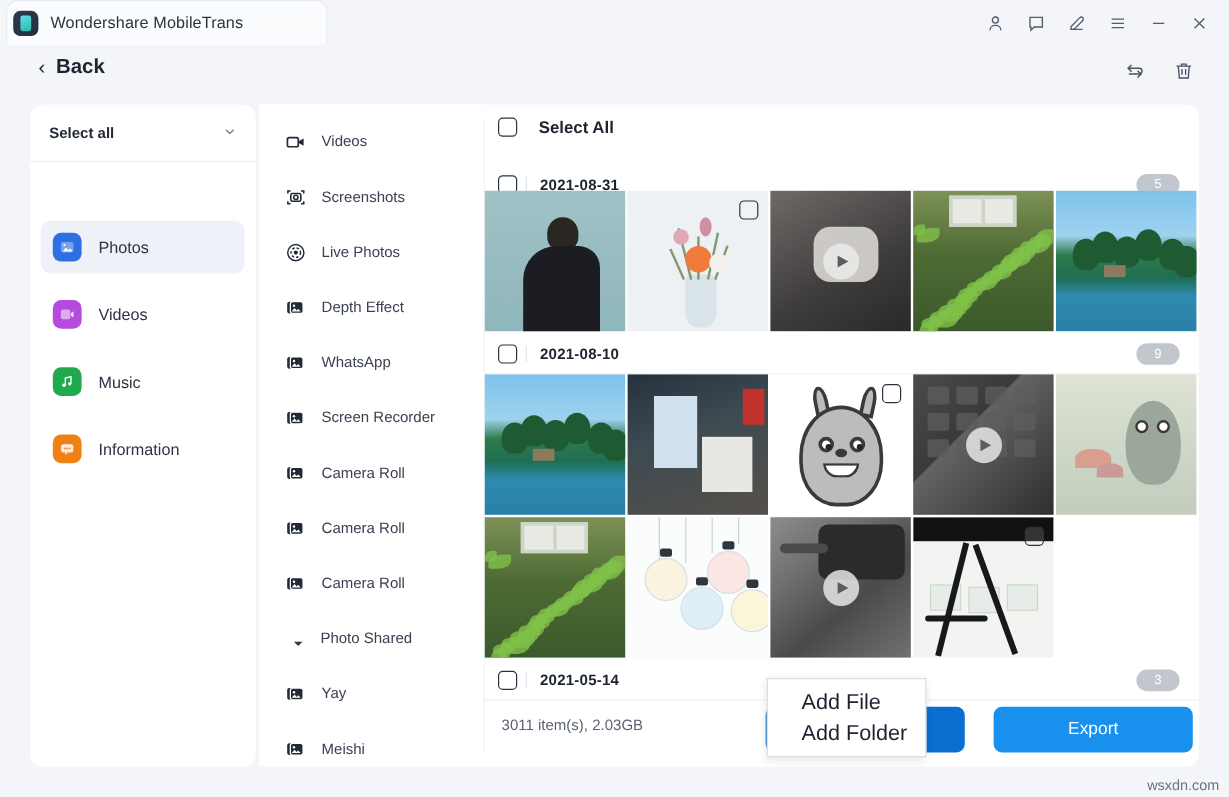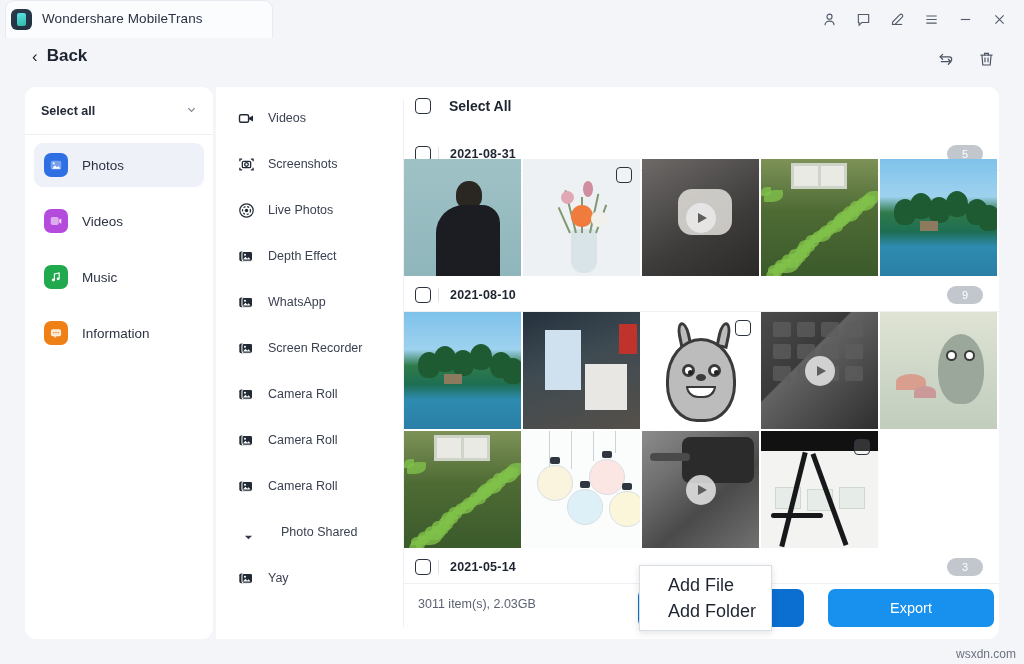--- a/index.html
+++ b/index.html
@@ -97,37 +97,37 @@
   .lang-label { font-size: 12.5px; font-weight: bold; color: #232a38; }
   .lang-chev { margin-left: auto; color: #7b8394; font-size: 11px; }
 
   
   .lnav { position: absolute; top: 56px; left: 0; width: 188px; }
   .lnav-item {
     display: flex; align-items: center; gap: 14px;
     height: 44px; margin: 0 9px 12px 9px; padding: 0 10px;
     border-radius: 9px; cursor: default;
   }
-  .lnav-item.active { background: #eef1f7; }
+  .lnav-item.active { background: #eef1f7; margin-top: 41px; }
   .lnav-ico {
     width: 24px; height: 24px; border-radius: 7px; flex: none;
     display: flex; align-items: center; justify-content: center;
     color: #fff;
   }
   .lnav-label { font-size: 13.5px; color: #2c3444; }
 
   
   .mlist { position: absolute; top: 8px; left: 0; width: 188px; }
   .mlist-item {
     display: flex; align-items: center; gap: 13px;
     height: 46px; padding: 0 0 0 22px; cursor: default;
   }
   .mlist-label { font-size: 12.5px; color: #3a4151; }
   .mlist-ico { width: 17px; height: 17px; flex: none; color: #2a3040; display: flex; }
-  .mlist-item.group { padding-left: 28px; gap: 28px; }
+  .mlist-item.group { padding-left: 28px; gap: 14px; }
   .caret { width: 9px; height: 9px; flex: none; color: #333a49; }
 
   
   .selectall {
     position: absolute; top: 0; left: 0; width: 595px; height: 38px;
     display: flex; align-items: center; padding-left: 11px; gap: 18px;
   }
   .sa-label { font-size: 14px; font-weight: bold; color: #1d2430; }
 
   .daterow {
@@ -564,20 +564,31 @@
         <div class="mlist-item">
           <span class="mlist-ico">
             <svg width="17" height="17" viewBox="0 0 18 18" fill="none">
               <rect x="1.4" y="3.6" width="11.2" height="10.4" rx="2" fill="#222a36"></rect>
               <rect x="4.2" y="3.6" width="11.2" height="10.4" rx="2" fill="#222a36" stroke="#fff" stroke-width="1.1"></rect>
               <circle cx="7.4" cy="7.2" r="1.1" fill="#fff"></circle>
               <path d="M5.3 12.2l2.6-3 1.9 2.2 1.3-1.5 2.2 2.3z" fill="#fff"></path>
             </svg>
           </span>
           <span class="mlist-label">Yay</span>
+        </div>
+        <div class="mlist-item">
+          <span class="mlist-ico">
+            <svg width="17" height="17" viewBox="0 0 18 18" fill="none">
+              <rect x="1.4" y="3.6" width="11.2" height="10.4" rx="2" fill="#222a36"></rect>
+              <rect x="4.2" y="3.6" width="11.2" height="10.4" rx="2" fill="#222a36" stroke="#fff" stroke-width="1.1"></rect>
+              <circle cx="7.4" cy="7.2" r="1.1" fill="#fff"></circle>
+              <path d="M5.3 12.2l2.6-3 1.9 2.2 1.3-1.5 2.2 2.3z" fill="#fff"></path>
+            </svg>
+          </span>
+          <span class="mlist-label">Meishi</span>
         </div>
       </div>
   </div>
 
   <div class="panel" id="main-panel">
 
     <div class="selectall">
       <div class="cbx"></div>
       <div class="sa-label">Select All</div>
     </div>

